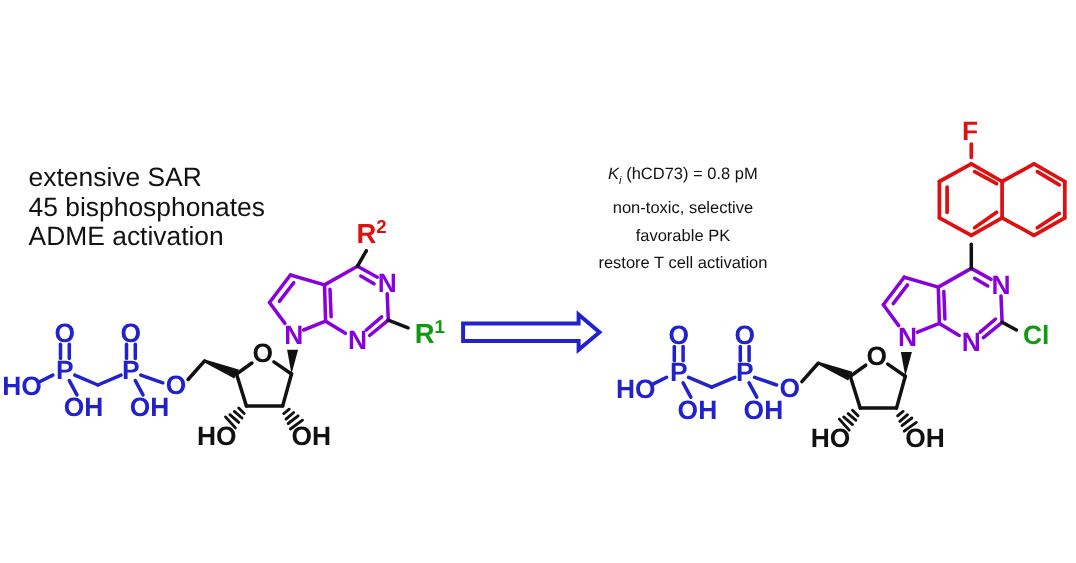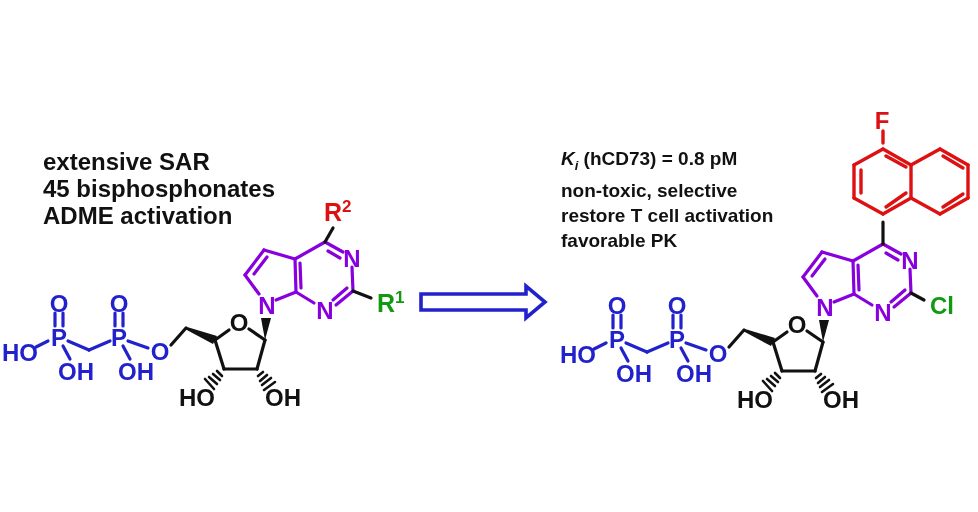--- a/index.html
+++ b/index.html
@@ -1,22 +1,22 @@
 <!DOCTYPE html>
 <html style="--blue: #2222cc; --purple: #8800dd; --red: #dd1111; --green: #119911; --black: #111111;"><head>
 <meta charset="utf-8">
 <style>
   html,body{margin:0;padding:0;background:#fff;}
   #figure{
     position:relative;width:978px;height:512px;background:#ffffff;overflow:hidden;
     font-family:"Liberation Sans",sans-serif;
   }
-  .ann{position:absolute;color:#111;font-weight:bold;white-space:nowrap;margin-left:17px;}
+  .ann{position:absolute;color:#111;font-weight:normal;white-space:nowrap;}
   #left-ann{left:26px;top:148px;font-size:24px;line-height:27px;}
-  #right-ann{left:544px;top:146px;font-size:19px;line-height:25px;}
+  #right-ann{left:544px;top:146px;font-size:15px;line-height:25px;text-align:center;}
   #right-ann .it{font-style:italic;}
   #right-ann sub{font-size:0.68em;font-style:italic;}
   svg{position:absolute;left:0;top:0;}
   .bond{fill:none;stroke-linecap:round;stroke-linejoin:round;stroke-width:3.2px;}
   .bond.bblue{stroke:var(--blue,#2222cc);}
   .bond.bblack{stroke:var(--black,#111111);}
   .bond.bpurple{stroke:var(--purple,#8800dd);}
   .bond.bred{stroke:var(--red,#dd1111);stroke-width:3.4px;}
   .wedge{fill:var(--black,#111111);stroke:none;}
   .hash{stroke:var(--black,#111111);stroke-width:2.6px;stroke-linecap:round;}
@@ -163,17 +163,17 @@
 
   <div id="left-ann" class="ann">
     <div>extensive SAR</div>
     <div>45 bisphosphonates</div>
     <div>ADME activation</div>
   </div>
 
   <div id="right-ann" class="ann">
     <div><span class="it">K</span><sub>i</sub><span> (hCD73) = 0.8 pM</span></div>
     <div>non-toxic, selective</div>
+    <div>favorable PK</div>
     <div>restore T cell activation</div>
-    <div>favorable PK</div>
   </div>
 
 </div>
 
 </body></html>

